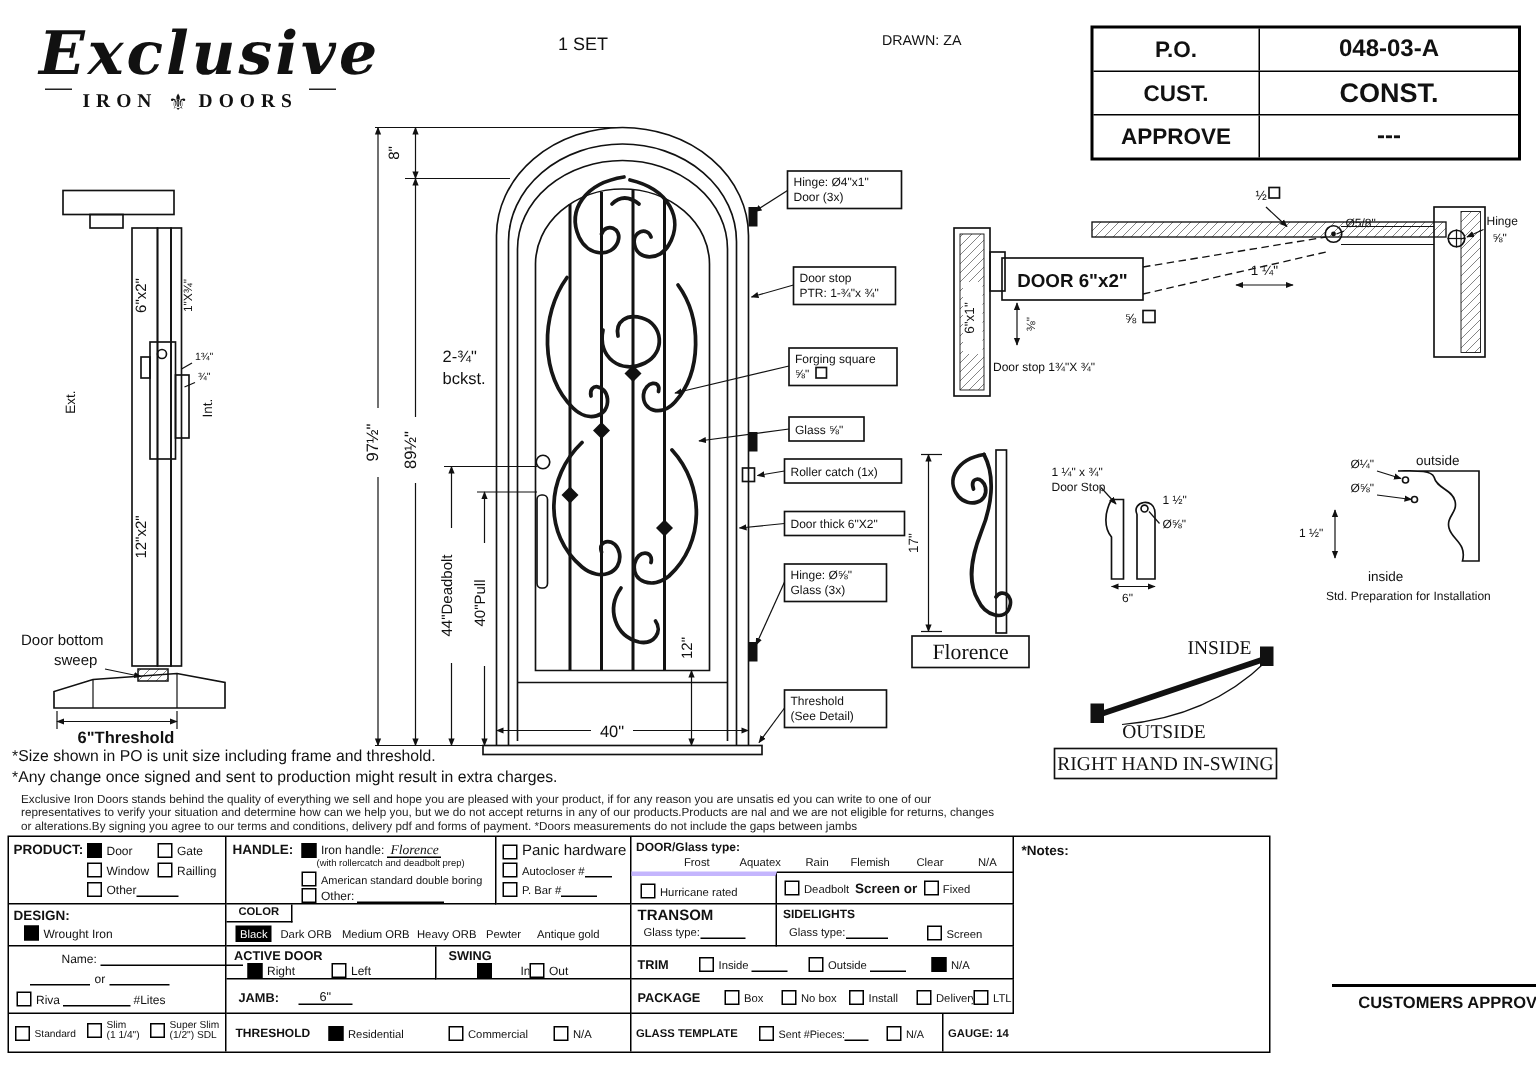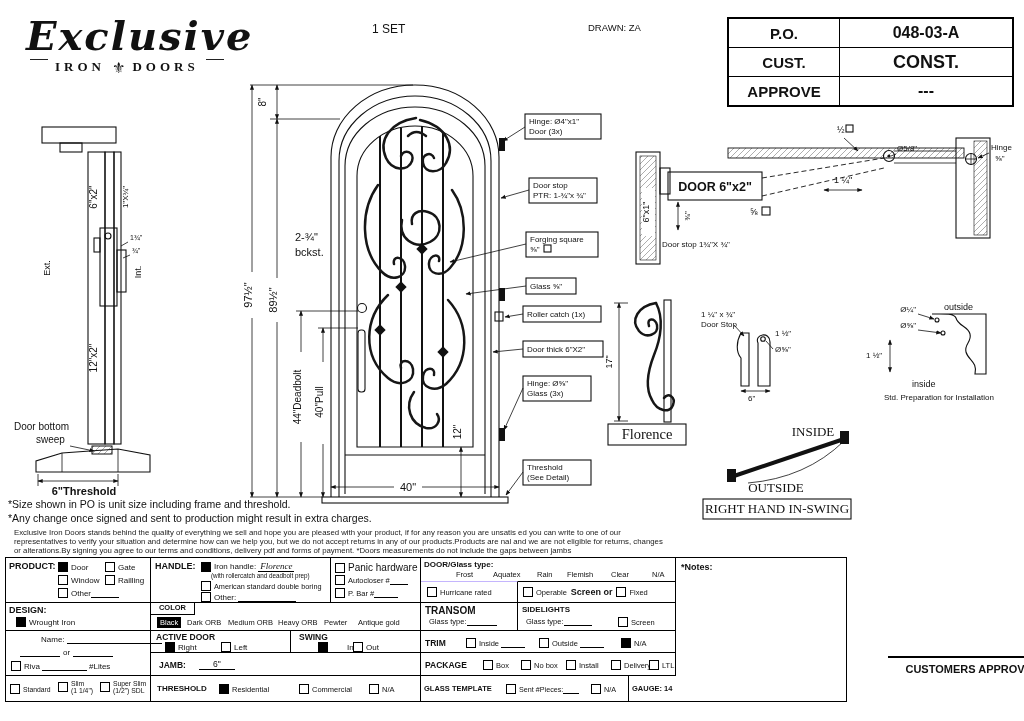--- a/index.html
+++ b/index.html
@@ -419,30 +419,30 @@
     </div>
 
     <div class="cell" style="left:415px;top:0;width:255px;height:45px;">
       <span class="flabel" style="left:3px;top:2px;font-size:8px;">DOOR/Glass type:</span>
       <span class="opt" style="left:35px;top:12px;font-size:7.5px;">Frost</span>
       <span class="opt" style="left:72px;top:12px;font-size:7.5px;">Aquatex</span>
       <span class="opt" style="left:116px;top:12px;font-size:7.5px;">Rain</span>
       <span class="opt" style="left:146px;top:12px;font-size:7.5px;">Flemish</span>
       <span class="opt" style="left:190px;top:12px;font-size:7.5px;">Clear</span>
       <span class="opt" style="left:231px;top:12px;font-size:7.5px;">N/A</span>
-      <div class="sub" style="left:0;top:23px;width:97px;height:22px;border-top:1px solid #c4b5fd;border-right:1px solid #000;">
+      <div class="sub" style="left:0;top:23px;width:97px;height:22px;border-top:3px solid #c4b5fd;border-right:1px solid #000;">
         <span class="opt" style="left:6px;top:5px;font-size:7.5px;">
             <span class="cb"></span>
             <span>Hurricane rated</span>
           </span>
       </div>
       <div class="sub" style="left:97px;top:23px;width:158px;height:22px;border-top:1px solid #000;">
         <span class="opt" style="left:5px;top:5px;font-size:7.5px;">
             <span class="cb"></span>
-            <span>Operable</span>
+            <span>Deadbolt</span>
             <span style="font-weight:bold;font-size:9px;margin:0 4px;">Screen or</span>
             <span class="cb"></span>
             <span>Fixed</span>
           </span>
       </div>
     </div>
 
     <div class="cell nr nb" style="left:670px;top:0;width:170px;height:143px;">
       <span class="flabel" style="left:5px;top:4px;">*Notes:</span>
     </div>

